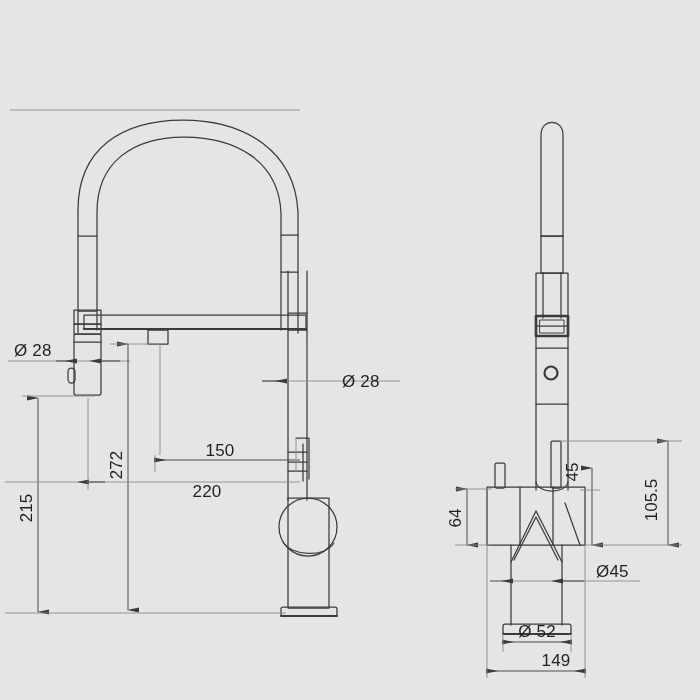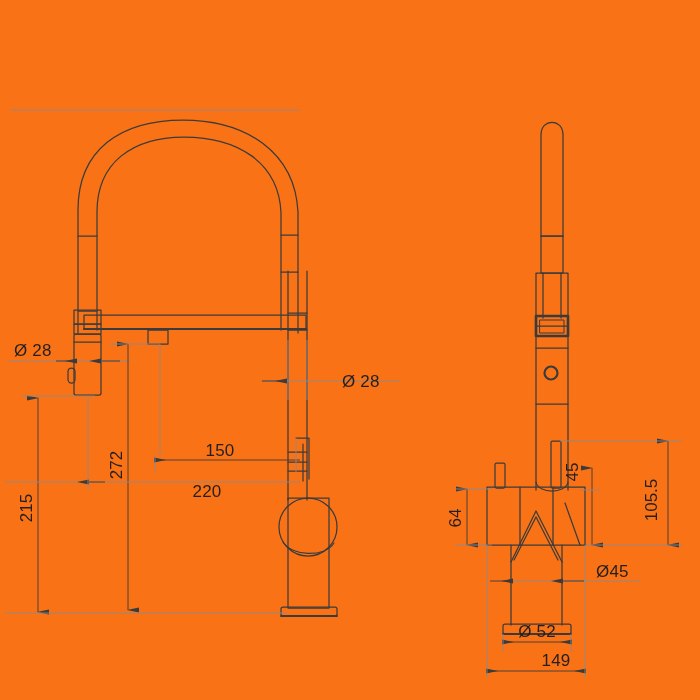--- a/index.html
+++ b/index.html
@@ -1,21 +1,21 @@
 <!DOCTYPE html>
 <html><head>
 <meta charset="utf-8">
 <style>
   html,body{margin:0;padding:0;background:#ffffff;}
   body{
     width:700px;height:700px;overflow:hidden;
     font-family:"Liberation Sans", sans-serif;
     color:#231f20;
   }
-  #sheet{position:relative;width:700px;height:700px;background:#f97316;}
+  #sheet{position:relative;width:700px;height:700px;background:#e5e5e5;}
   svg{display:block;position:absolute;top:0;left:0;}
   .dimtxt{
     font-family:"Liberation Sans", sans-serif;
     font-size:17px;
     fill:#231f20;
     letter-spacing:0.2px;
   }
   .dimtxt-v{
     font-family:"Liberation Sans", sans-serif;
     font-size:17px;

